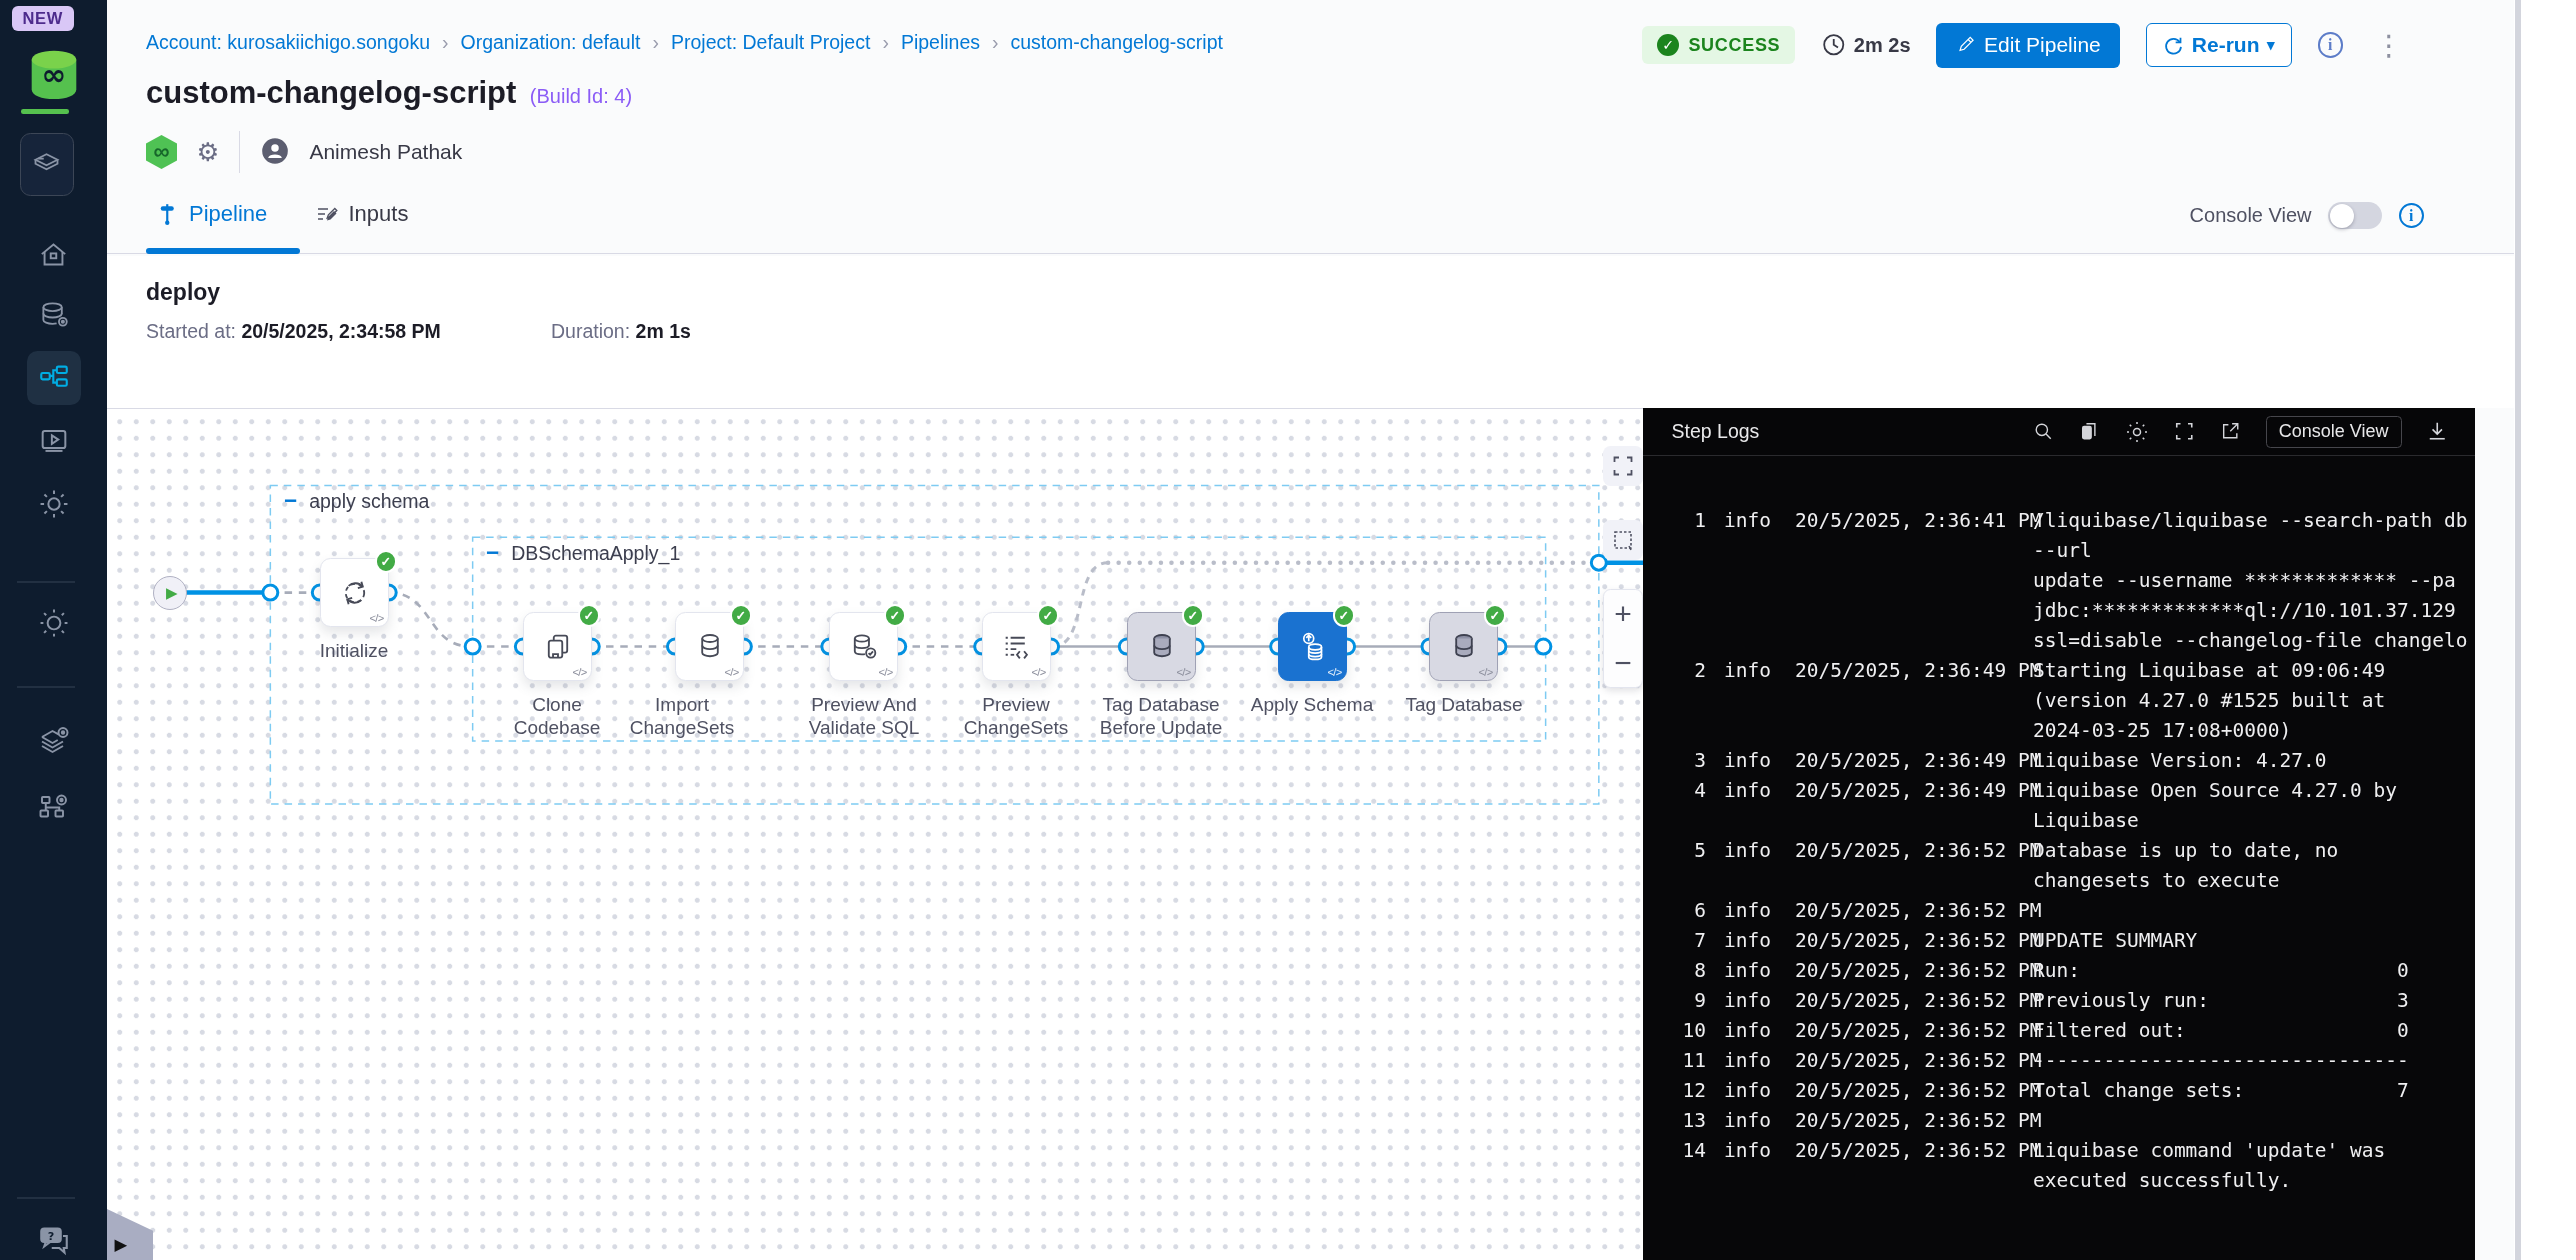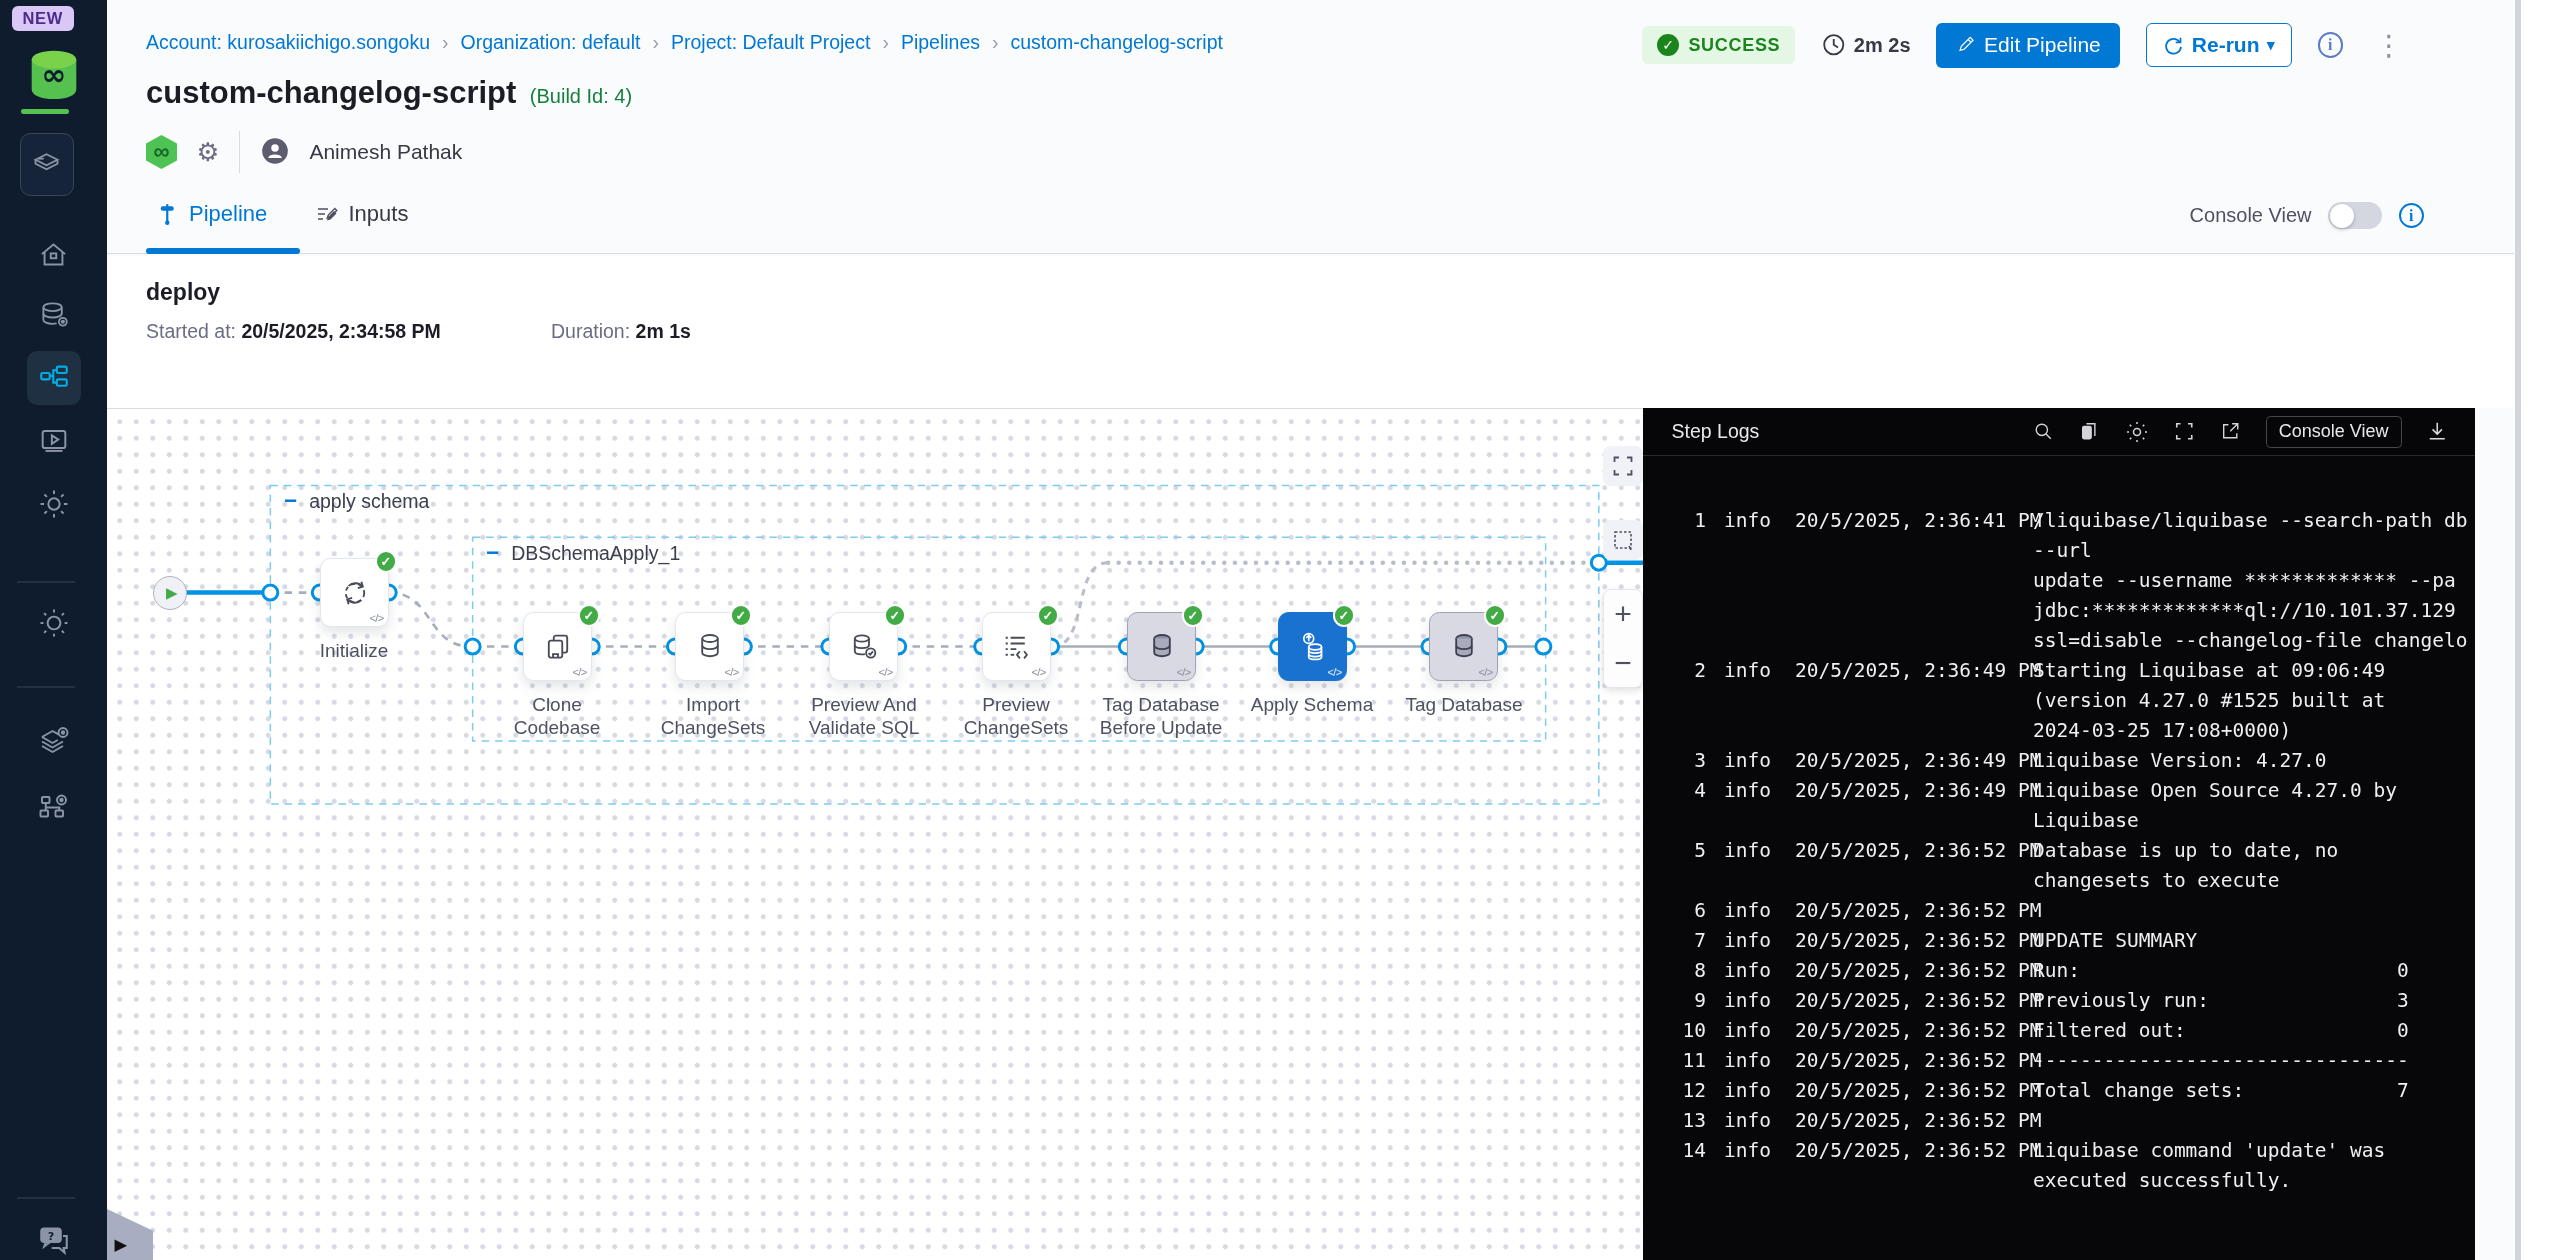--- a/index.html
+++ b/index.html
@@ -26,21 +26,21 @@
   .main { position:absolute; left:107px; top:0; width:2407px; height:1260px; background:#fafbfc; }
   .gutter { position:absolute; left:2515px; top:0; width:61px; height:1260px; background:#ffffff; }
   .gutter .strip { position:absolute; left:0; top:0; width:6px; height:1260px; background:#d3d5dd; }
 
   .breadcrumb { position:absolute; left:39px; top:31px; font-size:19.5px; display:flex; gap:12px; align-items:center; }
   .crumb { color:#0278d5; cursor:pointer; }
   .crumb-sep { color:#9a9cad; font-size:19.5px; }
 
   .page-title-row { position:absolute; left:39px; top:75px; display:flex; align-items:baseline; gap:13.5px; }
   .page-title { font-size:31px; font-weight:bold; color:#1c1c26; }
-  .build-id { font-size:20px; color:#15803d; }
+  .build-id { font-size:20px; color:#8b5cf6; }
 
   .meta-row { position:absolute; left:39px; top:132px; height:40px; display:flex; align-items:center; gap:19.5px; }
   .hexagon { width:31px; height:34px; background:#4fc254;
     clip-path:polygon(50% 0,100% 25%,100% 75%,50% 100%,0 75%,0 25%);
     display:flex; align-items:center; justify-content:center;
     color:#17672b; font-size:22.5px; font-weight:bold; }
   .meta-gear { font-size:25.5px; color:#6b6d85; font-family:"DejaVu Sans", sans-serif; }
   .meta-div { width:1.5px; height:42px; background:#d9dae5; }
   .user-name { font-size:21px; color:#383946; }
 
@@ -424,21 +424,21 @@
         </div>
         <div class="node-card white" style="left: 568px; top: 203px;">
           <svg width="34" height="34" viewBox="0 0 48 48" fill="none" stroke="#474a57" stroke-width="2.6">
     <ellipse cx="24" cy="12" rx="11" ry="5"></ellipse>
             <path d="M13 12 v20 c0 2.8 4.9 5 11 5 s11-2.2 11-5 V12"></path>
     <path d="M13 22 c0 2.8 4.9 5 11 5 s11-2.2 11-5"></path>
           </svg>
           <span class="node-check">✓</span>
           <span class="corner-code">&lt;/&gt;</span>
         </div>
-        <div class="node-label" style="left: 505px; top: 284px;">
+        <div class="node-label" style="left: 474px; top: 284px;">
           <div>Import</div>
           <div>ChangeSets</div>
         </div>
         <div class="node-card white" style="left: 722px; top: 203px;">
           <svg width="34" height="34" viewBox="0 0 48 48" fill="none" stroke="#474a57" stroke-width="2.6">
     <ellipse cx="21" cy="12" rx="10" ry="4.5"></ellipse>
             <path d="M11 12 v18 c0 2.6 4.4 4.5 10 4.5 1.5 0 3-.15 4.3-.4"></path>
     <path d="M11 21 c0 2.6 4.4 4.5 10 4.5 s10-1.9 10-4.5"></path>
             <path d="M31 12 v10"></path>
     <circle cx="33.5" cy="32.5" r="6.5" fill="#fff"></circle>

